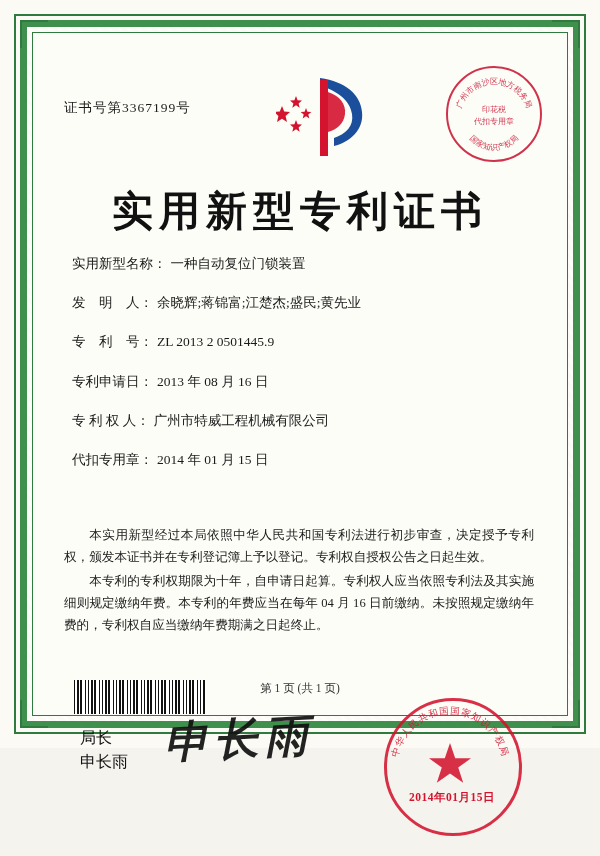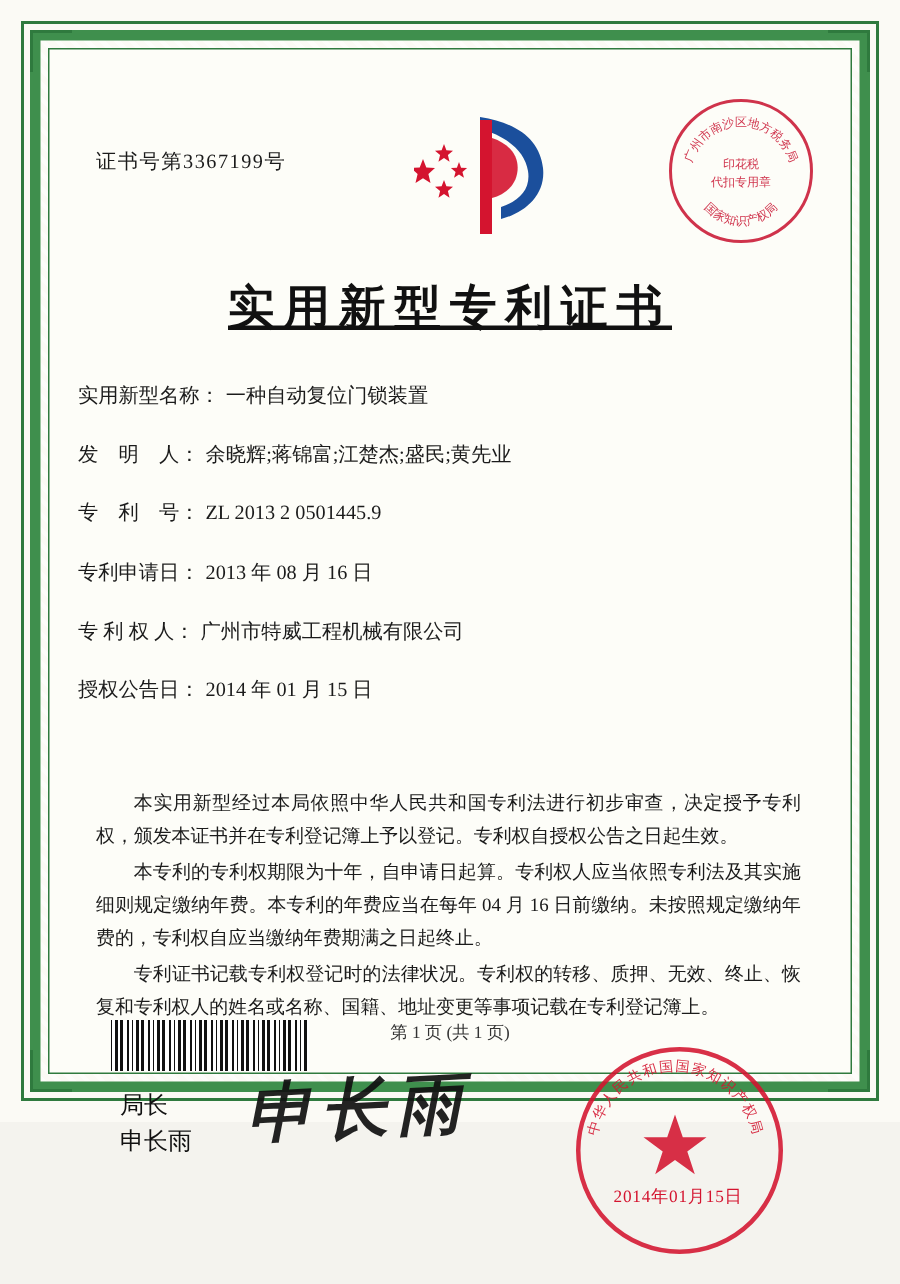--- a/index.html
+++ b/index.html
@@ -51,27 +51,26 @@
     font-size:13.5px;color:#1b1b1b;letter-spacing:1px;
   }
 
   
   .logo{
     position:absolute;left:232px;top:28px;width:96px;height:90px;
   }
   .title{
     position:absolute;left:0;right:0;top:140px;
     text-align:center;
-    font-size:31px;font-weight:bold;letter-spacing:6px;color:#111;
+    font-size:41px;font-weight:bold;letter-spacing:6px;color:#111;
     font-family:"Liberation Serif", serif;
-    text-decoration:underline;
   }
 
   .fields{
-    position:absolute;left:8px;top:212px;right:20px;
+    position:absolute;left:28px;top:212px;right:20px;
     font-size:13.5px;color:#1b1b1b;line-height:1.2;
   }
   .field{margin-bottom:23px;display:flex;}
   .field .lab{white-space:pre;display:inline-block;}
   .field .val{margin-left:4px;}
 
   .body-text{
     position:absolute;left:20px;right:22px;top:480px;
     font-size:12.6px;color:#1b1b1b;line-height:1.75;text-align:justify;
   }
@@ -109,21 +108,21 @@
   .seal-top .arc{
     position:absolute;left:0;top:0;width:100%;height:100%;
   }
   .seal-main{
     position:absolute;left:340px;top:654px;width:132px;height:132px;
     border:3px solid #d4142f;border-radius:50%;
     color:#d4142f;opacity:.88;
   }
   .seal-date{
     position:absolute;left:352px;top:746px;width:112px;text-align:center;
-    color:#d4142f;font-size:11.5px;letter-spacing:.5px;
+    color:#d4142f;font-size:11.5px;letter-spacing:.5px;font-weight:bold;
   }
   .footer{
     position:absolute;left:0;right:0;bottom:8px;text-align:center;
     font-size:11.5px;color:#333;margin-top:32px;
   }
   .arc-text{font-size:9.5px;letter-spacing:1px;fill:#d4142f;}
   .arc-text-small{font-size:8px;fill:#c8102e;}
 </style>
 </head>
 <body>
@@ -186,29 +185,28 @@
       </div>
       <div class="field">
         <span class="lab">专利申请日：</span>
         <span class="val">2013 年 08 月 16 日</span>
       </div>
       <div class="field">
         <span class="lab">专 利 权 人：</span>
         <span class="val">广州市特威工程机械有限公司</span>
       </div>
       <div class="field">
-        <span class="lab">授权公告日：</span>
+        <span class="lab">代扣专用章：</span>
         <span class="val">2014 年 01 月 15 日</span>
       </div>
     </div>
 
     <div class="body-text">
       <p>本实用新型经过本局依照中华人民共和国专利法进行初步审查，决定授予专利权，颁发本证书并在专利登记簿上予以登记。专利权自授权公告之日起生效。</p>
       <p>本专利的专利权期限为十年，自申请日起算。专利权人应当依照专利法及其实施细则规定缴纳年费。本专利的年费应当在每年 04 月 16 日前缴纳。未按照规定缴纳年费的，专利权自应当缴纳年费期满之日起终止。</p>
-      <p>专利证书记载专利权登记时的法律状况。专利权的转移、质押、无效、终止、恢复和专利权人的姓名或名称、国籍、地址变更等事项记载在专利登记簿上。</p>
     </div>
 
     <div class="barcode"></div>
 
     <div class="signature-block">
       <div>局长</div>
       <div>申长雨</div>
     </div>
 
     <div class="handwriting">申长雨</div>

